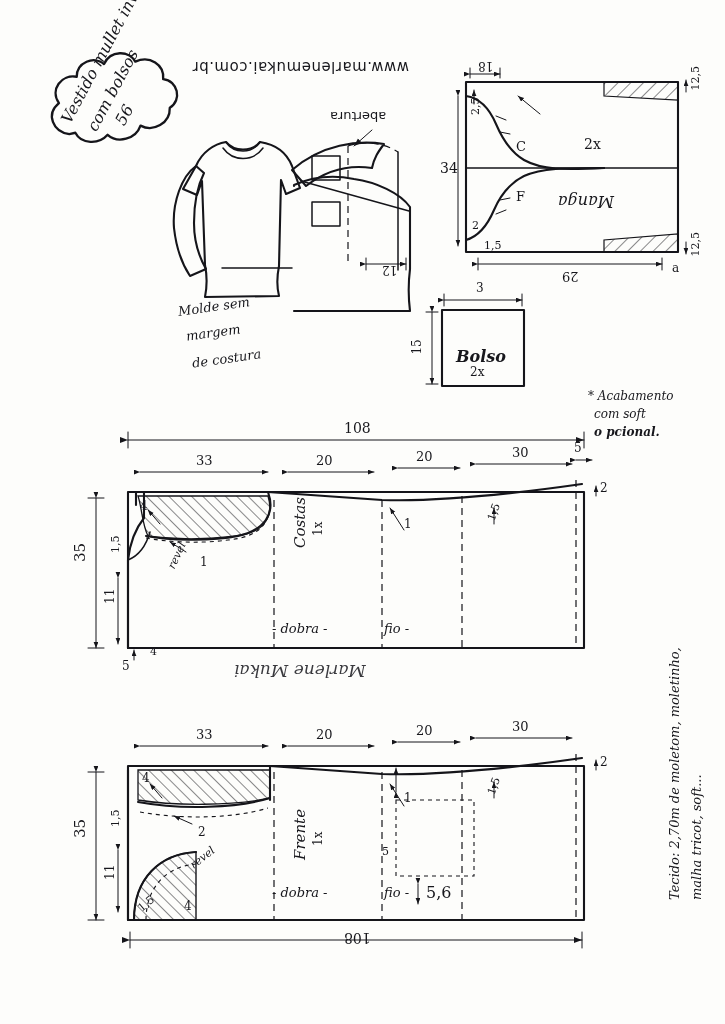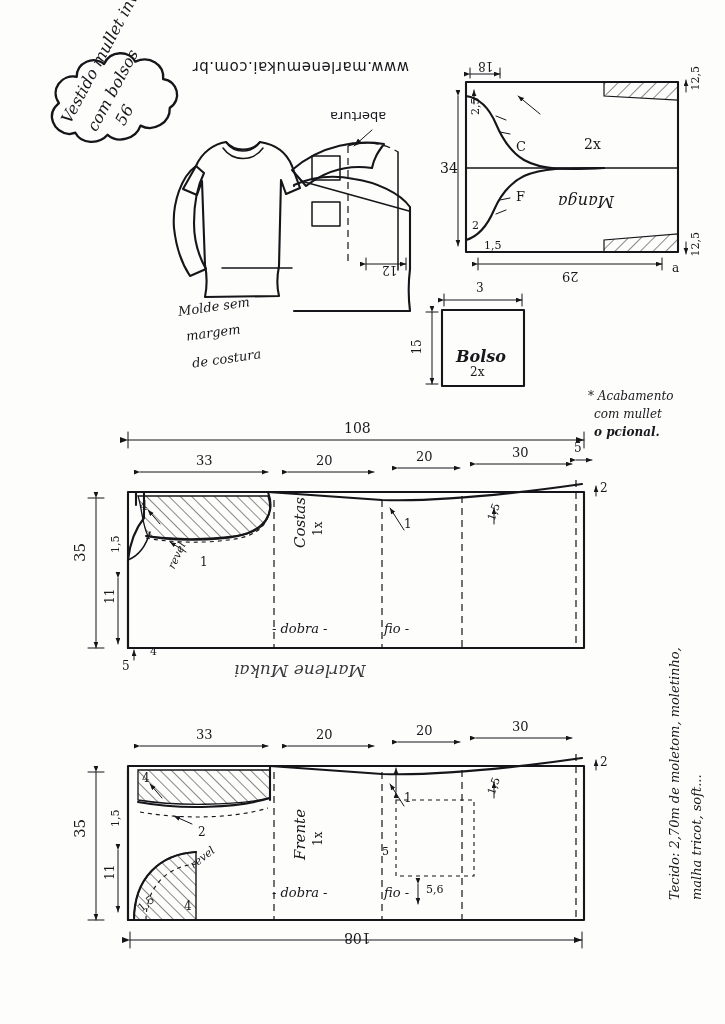--- a/index.html
+++ b/index.html
@@ -215,21 +215,21 @@
   <div class="lbl rot180" style="left:192px;top:58px;font-size:15px;letter-spacing:.5px;">www.marlenemukai.com.br</div>
 
   <div class="lbl rot180" style="left:330px;top:108px;font-size:13px;">abertura</div>
   <div class="lbl num" style="left:382px;top:262px;font-size:12px;transform:rotate(180deg);">12</div>
 
   <div class="lbl hand" style="left:178px;top:300px;font-size:13px;transform:rotate(-8deg);">Molde sem</div>
   <div class="lbl hand" style="left:186px;top:326px;font-size:13px;transform:rotate(-8deg);">margem</div>
   <div class="lbl hand" style="left:192px;top:352px;font-size:13px;transform:rotate(-8deg);">de costura</div>
 
   <div class="lbl hand" style="left:588px;top:390px;font-size:12px;">* Acabamento</div>
-  <div class="lbl hand" style="left:594px;top:408px;font-size:12px;">com mullet</div>
+  <div class="lbl hand" style="left:594px;top:408px;font-size:12px;">com soft</div>
   <div class="lbl hand" style="left:594px;top:426px;font-size:12px;font-weight:bold;">o pcional.</div>
 
   <div class="lbl hand" style="left:668px;top:900px;transform:rotate(-90deg);transform-origin:left top;font-size:13px;">Tecido: 2,70m de moletom, moletinho,</div>
   <div class="lbl hand" style="left:690px;top:900px;transform:rotate(-90deg);transform-origin:left top;font-size:13px;">malha tricot, soft...</div>
 
   <div class="lbl hand" style="left:234px;top:660px;font-size:17px;transform:rotate(180deg);opacity:.85;">Marlene Mukai</div>
 
   <div class="lbl hand rot180" style="left:558px;top:192px;font-size:16px;">Manga</div>
   <div class="lbl num" style="left:584px;top:136px;font-size:14px;">2x</div>
   <div class="lbl num" style="left:516px;top:190px;font-size:13px;">F</div>
@@ -285,15 +285,15 @@
   <div class="lbl num" style="left:142px;top:772px;font-size:12px;">4</div>
   <div class="lbl num" style="left:108px;top:812px;font-size:11px;transform:rotate(-90deg);">1,5</div>
   <div class="lbl num" style="left:72px;top:838px;font-size:15px;transform:rotate(-90deg);transform-origin:left top;">35</div>
   <div class="lbl num" style="left:104px;top:880px;font-size:12px;transform:rotate(-90deg);transform-origin:left top;">11</div>
   <div class="lbl num" style="left:184px;top:900px;font-size:12px;">4</div>
   <div class="lbl num" style="left:138px;top:898px;font-size:11px;transform:rotate(-40deg);">1,5</div>
   <div class="lbl num" style="left:198px;top:826px;font-size:12px;">2</div>
   <div class="lbl num" style="left:404px;top:792px;font-size:12px;">1</div>
   <div class="lbl num" style="left:486px;top:780px;font-size:11px;transform:rotate(-70deg);">1,5</div>
   <div class="lbl num" style="left:382px;top:846px;font-size:11px;">5</div>
-  <div class="lbl num" style="left:426px;top:884px;font-size:11px;">5,6</div>
+  <div class="lbl num" style="left:426px;top:884px;font-size:16px;">5,6</div>
 
 </div>
 
 </body></html>

